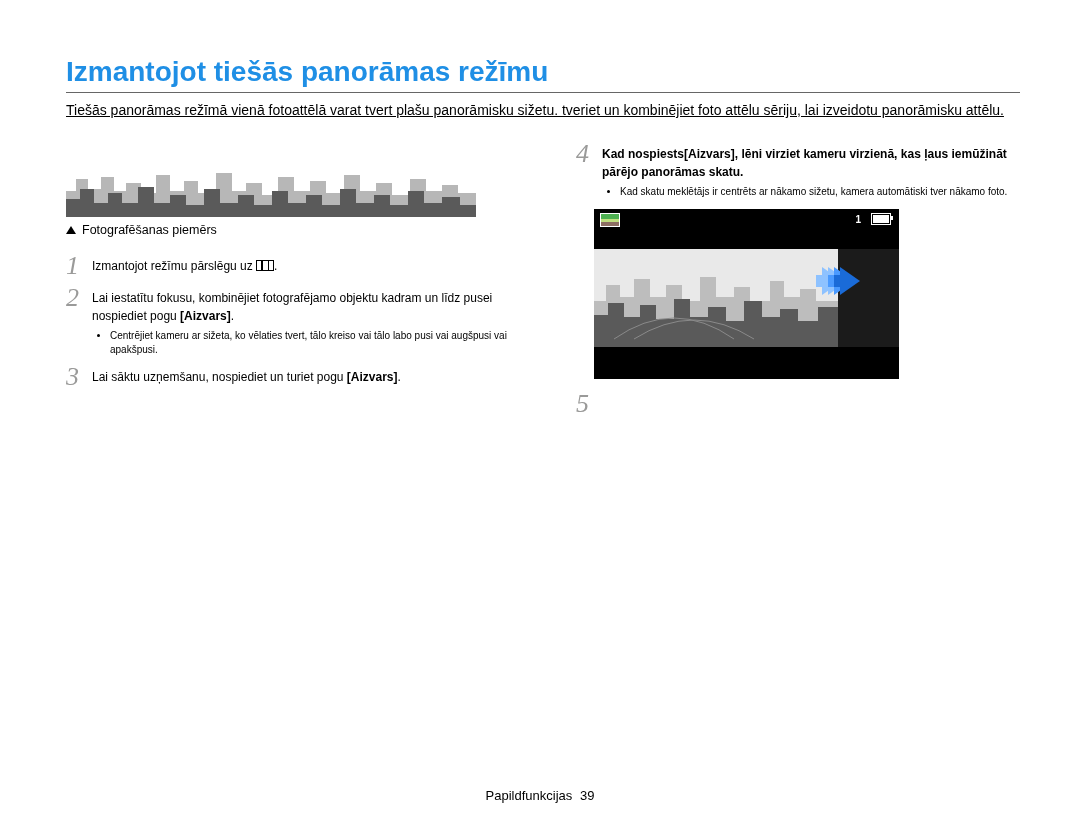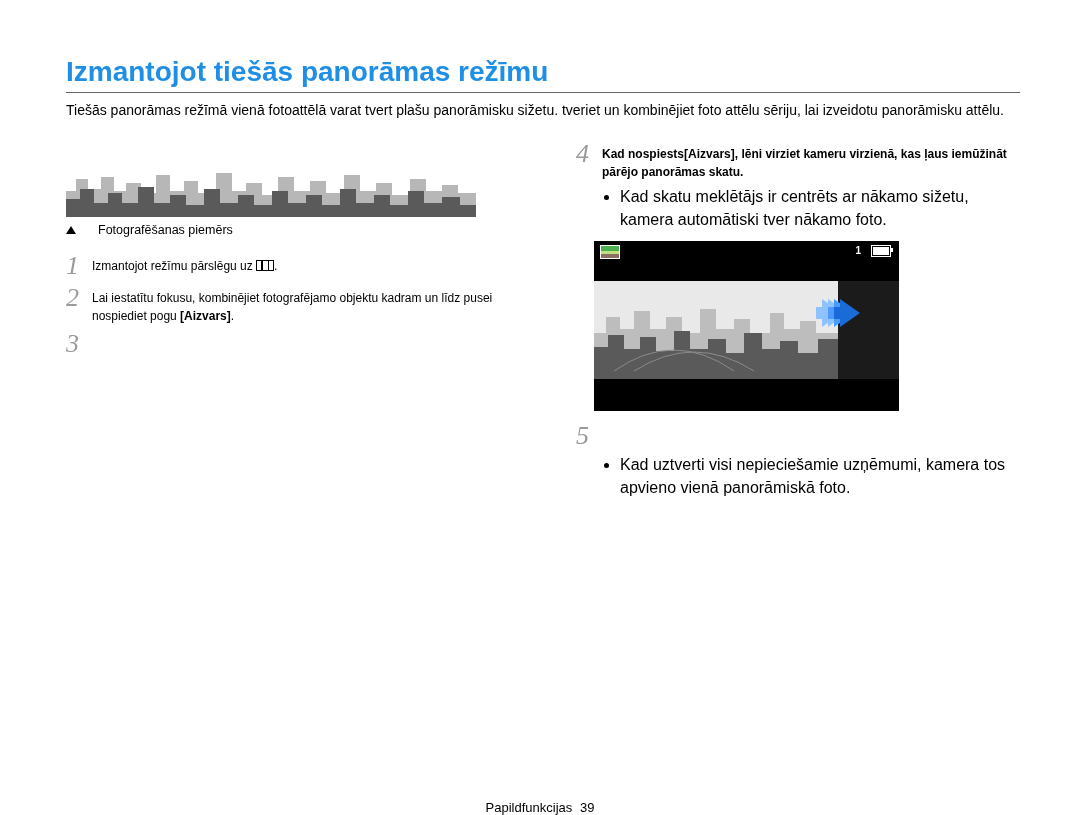--- a/index.html
+++ b/index.html
@@ -24,20 +24,21 @@
     font-weight: bold;
     font-size: 28px;
     margin: 0 0 6px 0;
     border-bottom: 1px solid #666;
     padding-bottom: 4px;
   }
   .intro {
     font-size: 14px;
     margin: 8px 0 14px 0;
     line-height: 1.4;
+    text-decoration: underline;
   }
   .columns {
     display: flex;
     gap: 50px;
   }
   .col {
     width: 460px;
   }
   .col-right { width: 440px; }
 
@@ -54,21 +55,21 @@
     left:0; right:0; bottom:0;
     height: 48px;
   }
   .skyline svg { width:100%; height:100%; display:block; }
 
   .caption {
     font-size: 12.5px;
     margin: 6px 0 18px 0;
     display: flex;
     align-items: center;
-    gap: 22px;
+    gap: 6px;
   }
   .caption .tri {
     width:0;height:0;border-left:5px solid transparent;border-right:5px solid transparent;border-bottom:8px solid #000;
   }
 
   .steps { }
   .step {
     display: flex;
     align-items: flex-start;
     margin: 8px 0 4px 0;
@@ -85,21 +86,21 @@
   }
   .step .txt {
     font-size: 12px;
     line-height: 1.5;
     padding-top: 2px;
   }
   .bold { font-weight: bold; }
   ul.sub {
     margin: 4px 0 6px 44px;
     padding: 0;
-    font-size: 16px;
+    font-size: 10px;
     line-height: 1.45;
   }
   ul.sub li { margin-bottom: 2px; }
 
   .mode-icon {
     display:inline-block;
     width:18px;height:11px;
     border:1.5px solid #000;
     position:relative;
     top:1px;
@@ -179,21 +180,21 @@
   .arrow::before{
     content:'';
     position:absolute;
     left:-26px;top:-6px;
     width:10px;height:12px;
     background:#1a6bd8;
   }
 
   .footer {
     position:absolute;
-    bottom:16px;
+    bottom:28px;
     left:0;right:0;
     text-align:center;
     font-size:13px;
   }
   .footer .pg { margin-left:4px; }
 </style>
 </head>
 <body>
 
 <div class="page">
@@ -225,23 +226,29 @@
             <span>Izmantojot režīmu pārslēgu uz </span><span class="mode-icon"></span><span>.</span>
           </div>
         </div>
 
         <div class="step">
           <div class="num">2</div>
           <div class="txt">
             <span>Lai iestatītu fokusu, kombinējiet fotografējamo objektu kadram un līdz pusei nospiediet pogu </span><span class="bold">[Aizvars]</span><span>.</span>
           </div>
         </div>
+        <ul class="sub">
+          <li>Centrējiet kameru ar sižeta, ko vēlaties tvert, tālo kreiso vai tālo labo pusi vai augšpusi vai apakšpusi.</li>
+        </ul>
 
         <div class="step">
           <div class="num">3</div>
+          <div class="txt">
+            <span>Lai sāktu uzņemšanu, nospiediet un turiet pogu </span><span class="bold">[Aizvars]</span><span>.</span>
+          </div>
         </div>
       </div>
     </div>
 
     <div class="col col-right">
       <div class="steps">
         <div class="step">
           <div class="num">4</div>
           <div class="txt">
             <span class="bold"><span>Kad nospiests</span><span>[Aizvars]</span></span><span class="bold">, lēni virziet kameru virzienā, kas ļaus iemūžināt pārējo panorāmas skatu.</span>
@@ -269,23 +276,20 @@
               </svg>
             </div>
             <div class="dark-right"></div>
           </div>
           <div class="arrow"></div>
         </div>
 
         <div class="step">
           <div class="num">5</div>
         </div>
-        <ul class="sub">
-          <li>Kad uztverti visi nepieciešamie uzņēmumi, kamera tos apvieno vienā panorāmiskā foto.</li>
-        </ul>
       </div>
     </div>
   </div>
 
   <div class="footer">
     <span>Papildfunkcijas</span>
     <span class="pg">39</span>
   </div>
 </div>
 

